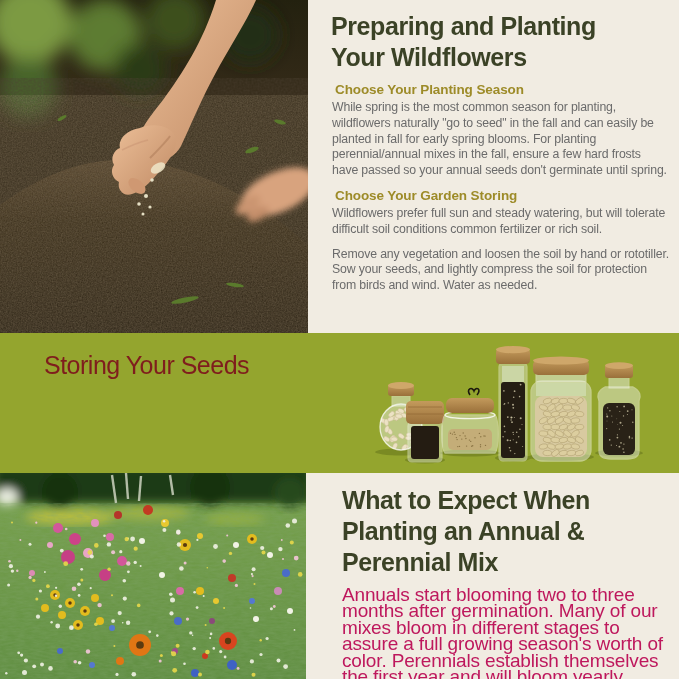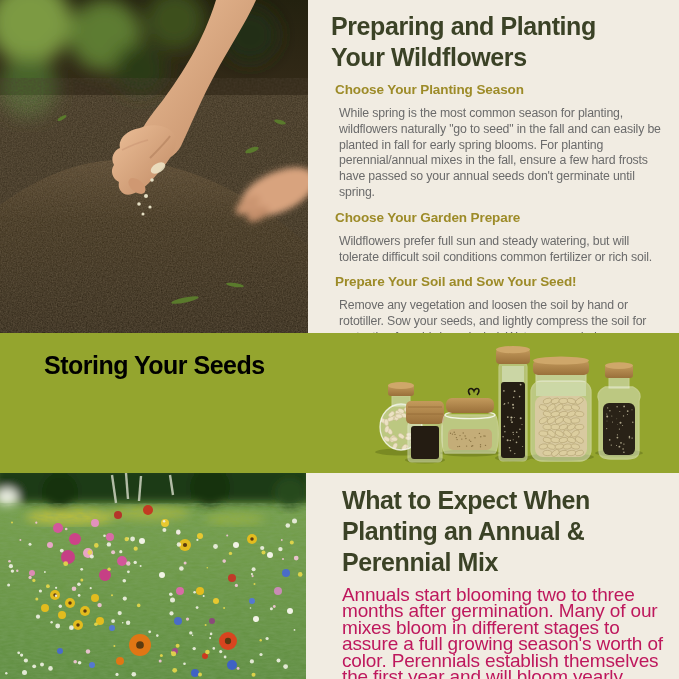--- a/index.html
+++ b/index.html
@@ -13,27 +13,27 @@
   .photo-top{left:0;top:0;width:308px;height:333px;}
   .photo-bottom{left:0;top:473px;width:306px;height:206px;}
 
   .top-panel{position:absolute;left:308px;top:0;width:371px;height:270px;
     box-sizing:border-box;padding:11px 8px 0 23px;}
   .main-title{font-size:25px;line-height:31px;letter-spacing:-0.4px;
     font-weight:700;color:#3b4226;margin:0;white-space:pre-line;}
   .block{margin-top:9px;}
   .block h2{font-size:13.5px;line-height:16px;margin:0 4px 2px;
     color:#9d8b28;font-weight:700;letter-spacing:-0.1px;}
-  .block p{font-size:12.3px;line-height:15.8px;margin:8px;color:#6b6b6b;
+  .block p{font-size:12.3px;line-height:15.8px;margin:1px;color:#6b6b6b;
     letter-spacing:-0.15px;}
 
   .band{position:absolute;left:0;top:333px;width:679px;height:140px;background:#94a52e;}
   .band-text{position:absolute;left:44px;top:17px;}
   .band-title{font-size:25px;line-height:30px;letter-spacing:-0.5px;
-    font-weight:700;color:#000000;margin:0 0 10px;}
+    font-weight:400;color:#7f1d1d;margin:0 0 10px;}
   .band-body{font-size:12.8px;line-height:15.6px;margin:0;color:#fbfbf2;
     max-width:324px;letter-spacing:-0.1px;}
   .jars{position:absolute;right:6px;bottom:6px;width:320px;height:130px;}
   .jars svg{display:block;width:100%;height:100%;}
 
   .bottom-panel{position:absolute;left:306px;top:473px;width:373px;height:206px;
     box-sizing:border-box;padding:12px 12px 0 26px;margin-left:10px;}
   .bottom-panel .main-title{margin-bottom:9px;}
   .bottom-panel p{font-size:19px;line-height:16.4px;margin:0;color:#be185d;
     letter-spacing:-0.15px;}
@@ -136,25 +136,24 @@
   </div>
 
   <div class="top-panel">
     <h1 class="main-title">Preparing and Planting
 Your Wildflowers</h1>
     <div class="block">
       <h2>Choose Your Planting Season</h2>
       <p>While spring is the most common season for planting, wildflowers naturally "go to seed" in the fall and can easily be planted in fall for early spring blooms. For planting perennial/annual mixes in the fall, ensure a few hard frosts have passed so your annual seeds don't germinate until spring.</p>
     </div>
     <div class="block">
-      <h2>Choose Your Garden Prepare</h2>
+      <h2>Choose Your Garden Storing</h2>
       <p>Wildflowers prefer full sun and steady watering, but will tolerate difficult soil conditions common fertilizer or rich soil.</p>
     </div>
     <div class="block">
-      <h2>Prepare Your Soil and Sow Your Seed!</h2>
       <p>Remove any vegetation and loosen the soil by hand or rototiller. Sow your seeds, and lightly compress the soil for protection from birds and wind. Water as needed.</p>
     </div>
   </div>
 
   <div class="band">
     <div class="band-text">
       <h1 class="band-title">Storing Your Seeds</h1>
     </div>
 
     <div class="jars">

